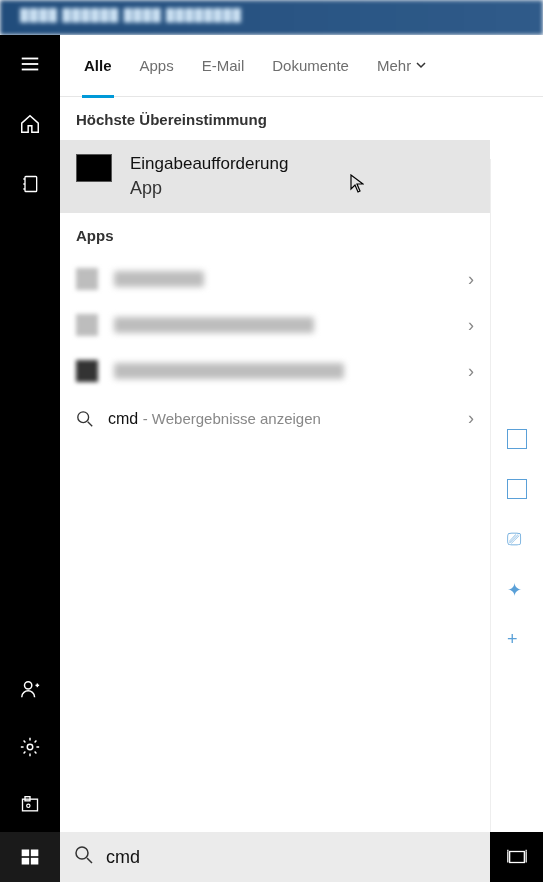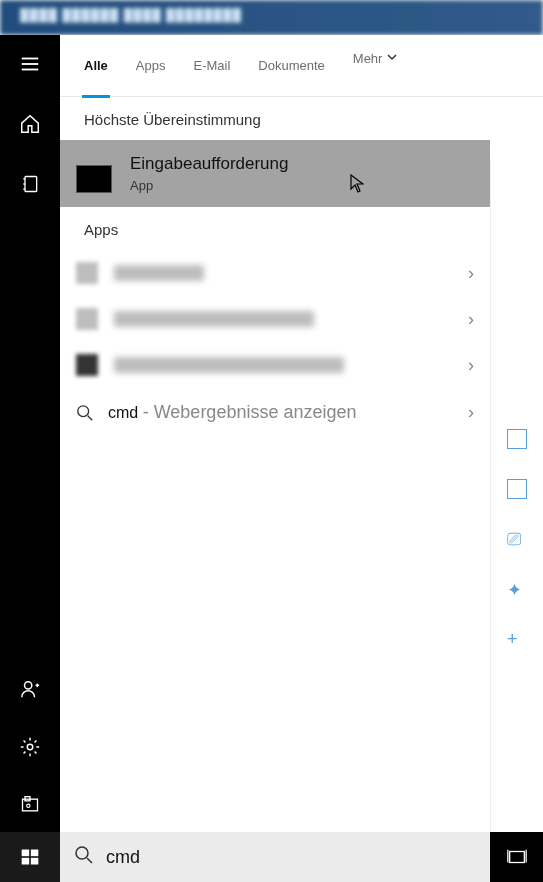--- a/index.html
+++ b/index.html
@@ -33,66 +33,66 @@
     .content { flex: 1; display: flex; flex-direction: column; background: #fff; position: relative; }
 
     .tabs {
       display: flex;
       align-items: center;
       height: 62px;
       border-bottom: 1px solid #e6e6e6;
       padding: 0 10px;
     }
     .tab {
-      padding: 16px 14px;
-      font-size: 13px;
+      padding: 0 14px;
+      font-size: 15px;
       color: #6e6e6e;
       cursor: pointer;
       height: 62px;
       display: flex;
       align-items: center;
       position: relative;
     }
     .tab.active { color: #111; font-weight: 600; }
     .tab.active::after {
       content: "";
       position: absolute;
       bottom: -1px;
       left: 12px; right: 12px;
       height: 3px;
       background: #0099d8;
     }
-    .tab-more { display: flex; align-items: flex-start; gap: 4px; }
+    .tab-more { display: flex; align-items: center; gap: 4px; }
 
     .results { flex: 1; overflow: hidden; position: relative; }
     .results-inner { width: 430px; }
 
     .section-header {
       font-size: 15px;
       color: #333;
-      padding: 14px 16px 12px 24px;
-      font-weight: 400;
+      padding: 14px 16px 12px 16px;
+      font-weight: 700;
     }
 
     .best-match {
-      background: #a3a3a3;
+      background: #e5e5e5;
       padding: 14px 16px;
       display: flex;
-      align-items: flex-end;
+      align-items: flex-start;
       gap: 18px;
       cursor: pointer;
       position: relative;
     }
     .cmd-icon {
       width: 36px; height: 28px;
       background: #000;
       border: 1px solid #555;
     }
     .best-match .title { font-size: 17px; color: #111; }
-    .best-match .subtitle { font-size: 13px; color: #333; margin-top: 4px; }
+    .best-match .subtitle { font-size: 18px; color: #333; margin-top: 4px; }
     .cursor-arrow {
       position: absolute;
       left: 290px; top: 34px;
       width: 14px; height: 20px;
     }
 
     .apps-list .app-row {
       display: flex;
       align-items: center;
       padding: 10px 16px;
@@ -123,21 +123,21 @@
 
     .web-row {
       display: flex;
       align-items: center;
       padding: 14px 16px;
       gap: 14px;
       cursor: pointer;
     }
     .search-icon-sm { width: 18px; height: 18px; }
     .web-query { font-size: 16px; color: #111; }
-    .web-desc { font-size: 18px; color: #888; }
+    .web-desc { font-size: 15px; color: #888; }
 
     .right-strip {
       position: absolute;
       right: 0;
       top: 62px;
       bottom: 0;
       width: 53px;
       border-left: 1px solid #eee;
       background: #fff;
       display: flex;

